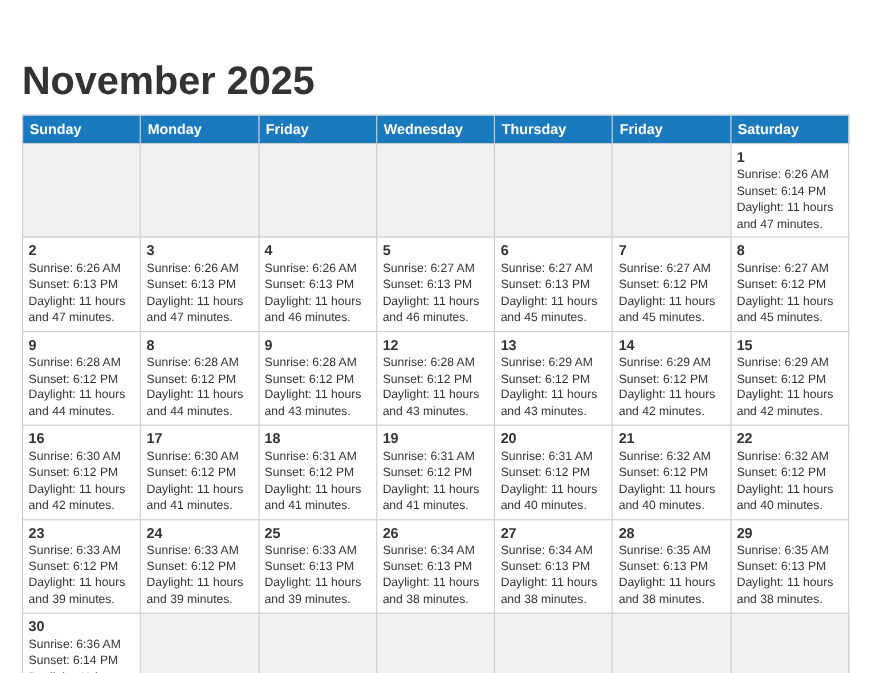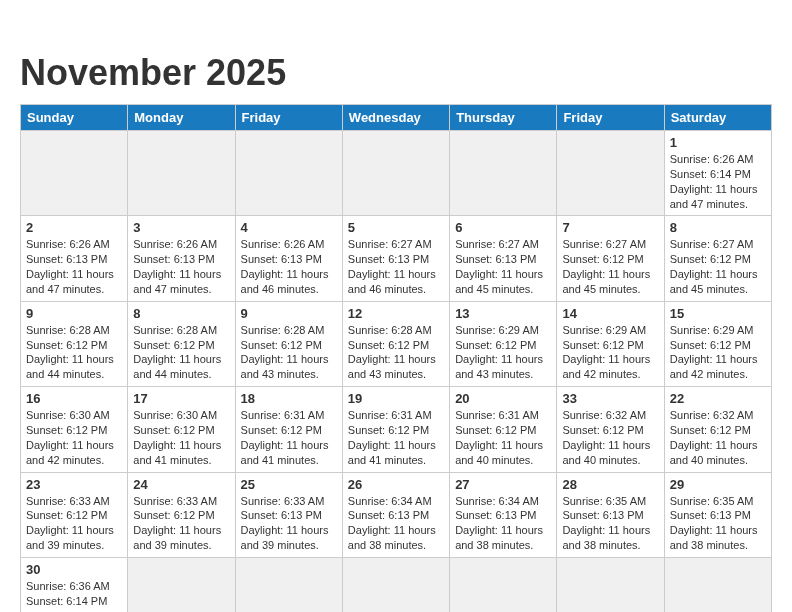--- a/index.html
+++ b/index.html
@@ -185,21 +185,21 @@
         </td>
         <td>
           <span class="day-num">19</span>
           <div class="day-info">Sunrise: 6:31 AM<br>Sunset: 6:12 PM<br>Daylight: 11 hours and 41 minutes.</div>
         </td>
         <td>
           <span class="day-num">20</span>
           <div class="day-info">Sunrise: 6:31 AM<br>Sunset: 6:12 PM<br>Daylight: 11 hours and 40 minutes.</div>
         </td>
         <td>
-          <span class="day-num">33</span>
+          <span class="day-num">21</span>
           <div class="day-info">Sunrise: 6:32 AM<br>Sunset: 6:12 PM<br>Daylight: 11 hours and 40 minutes.</div>
         </td>
         <td>
           <span class="day-num">22</span>
           <div class="day-info">Sunrise: 6:32 AM<br>Sunset: 6:12 PM<br>Daylight: 11 hours and 40 minutes.</div>
         </td>
       </tr>
       <tr>
         <td>
           <span class="day-num">23</span>

